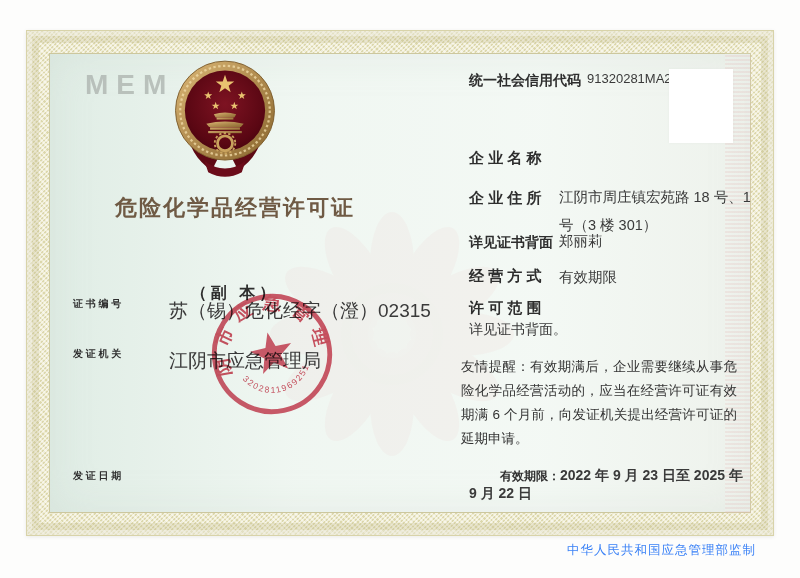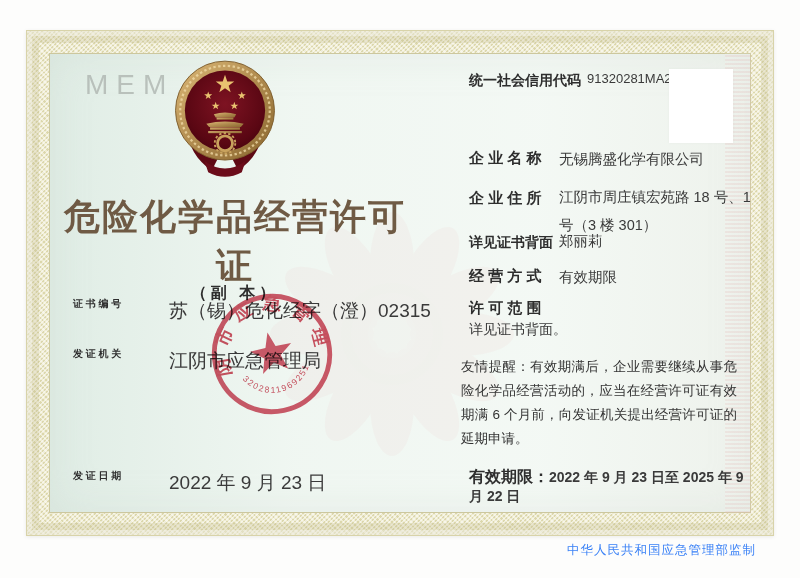--- a/index.html
+++ b/index.html
@@ -35,52 +35,52 @@
     overflow:hidden;
   }
   .pink-edge{
     position:absolute;right:0;top:0;bottom:0;width:26px;
     background:repeating-linear-gradient(0deg, rgba(233,190,190,.25) 0 2px, rgba(255,255,255,.1) 2px 4px);
     pointer-events:none;
   }
   
   .mem{
     position:absolute;left:36px;top:16px;
-    font-size:28px;font-weight:normal;letter-spacing:8px;
+    font-size:28px;font-weight:bold;letter-spacing:8px;
     color:#b2b9b4;opacity:.85;
   }
   .rosette{position:absolute;left:218px;top:156px;opacity:.5;pointer-events:none;}
   
   .emblem{position:absolute;left:120px;top:2px;}
   
   .title{
     position:absolute;left:0px;top:140px;width:372px;
     text-align:center;
     font-family:"Liberation Serif","DejaVu Serif",serif;
-    font-weight:bold;font-size:36px;letter-spacing:2px;
+    font-weight:bold;font-size:22px;letter-spacing:2px;
     color:#6f5a44;
   }
   .copy-label{
     position:absolute;left:0px;top:190px;width:372px;
     text-align:center;font-size:16px;letter-spacing:4px;color:#2e2e2e;font-weight:bold;margin-top:40px;
   }
   .lbl{font-weight:bold;color:#2e2e2e;}
   .val{color:#3a3a3a;}
   .left-lbl{position:absolute;left:24px;font-size:10px;}
   .left-val{position:absolute;left:120px;font-size:19px;}
   .r-lbl{position:absolute;left:420px;font-size:15px;}
   .r-val{position:absolute;left:510px;font-size:14.5px;}
   .small-lbl{font-size:14px;}
   .addr{white-space:normal;width:206px;line-height:28px;}
   .reminder{
     position:absolute;left:412px;top:302px;width:276px;
     font-size:13.5px;line-height:24px;color:#333;text-align:justify;white-space:normal;
   }
   .validity{position:absolute;left:420px;top:414px;font-size:14px;}
-  .validity .lbl{font-size:16px;}
+  .validity .lbl{font-size:12px;margin-left:31px;}
   
   .seal{
     position:absolute;left:158px;top:236px;width:130px;height:130px;
     transform:rotate(-12deg);
     mix-blend-mode:multiply;opacity:.92;
   }
   
   .redact{
     position:absolute;left:620px;top:16px;width:64px;height:74px;
     background:#fff;box-shadow:0 0 3px rgba(0,0,0,.04);
@@ -168,29 +168,27 @@
     <div class="title">危险化学品经营许可证</div>
     <div class="copy-label">（副 本）</div>
 
     <span class="left-lbl lbl" style="top:244px">证 书 编 号</span>
     <span class="left-val val" style="top:245px">苏（锡）危化经字（澄）02315</span>
 
     <span class="left-lbl lbl" style="top:294px">发 证 机 关</span>
     <span class="left-val val" style="top:295px">江阴市应急管理局</span>
 
     <span class="left-lbl lbl" style="top:416px">发 证 日 期</span>
-    <span class="left-val val" style="top:417px">2022 年 9 月 23 日</span>
 
     <span class="r-lbl lbl small-lbl" style="top:19px">统一社会信用代码</span>
     <span class="r-val val" style="left:538px;top:18px;font-size:13px">91320281MA26J2P39Y</span>
 
     <div class="redact"></div>
 
     <span class="r-lbl lbl" style="top:96px">企 业 名 称</span>
-    <span class="r-val val" style="top:97px">无锡腾盛化学有限公司</span>
 
     <span class="r-lbl lbl" style="top:136px">企 业 住 所</span>
     <span class="r-val val addr" style="top:130px">江阴市周庄镇宏苑路 18 号、19 号（3 楼 301）</span>
 
     <span class="r-lbl lbl small-lbl" style="top:181px">详见证书背面</span>
     <span class="r-val val" style="top:179px">郑丽莉</span>
 
     <span class="r-lbl lbl" style="top:214px">经 营 方 式</span>
     <span class="r-val val" style="top:215px">有效期限</span>
 

